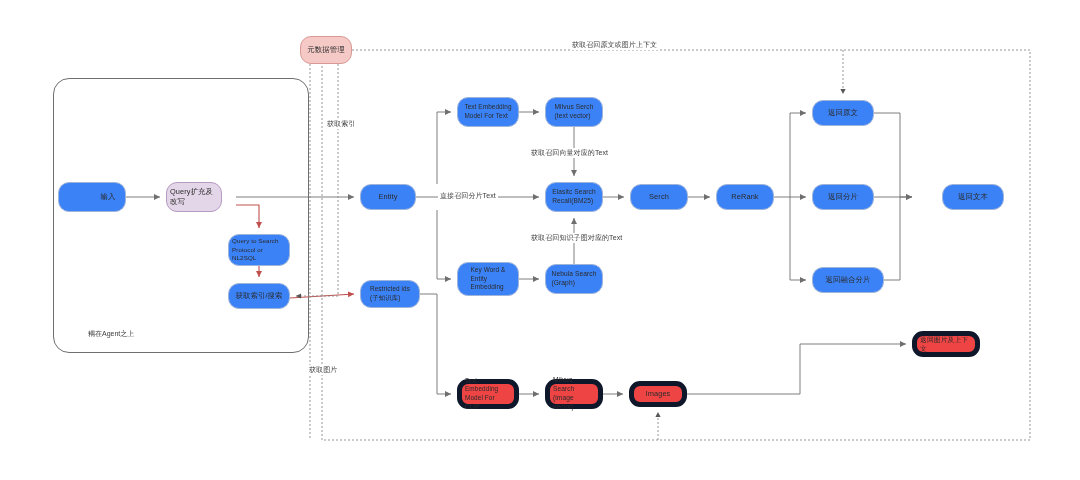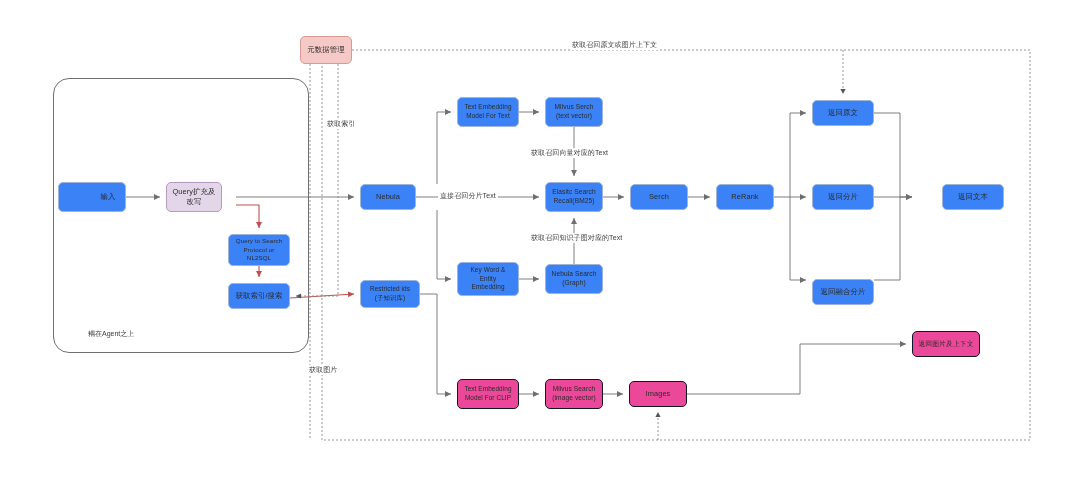--- a/index.html
+++ b/index.html
@@ -19,39 +19,39 @@
     position: absolute;
     left: 0;
     top: 0;
     width: 1080px;
     height: 480px;
     pointer-events: none;
   }
   .node {
     position: absolute;
     box-sizing: border-box;
-    border-radius: 5px;
+    border-radius: 11px;
     display: flex;
     align-items: center;
     justify-content: center;
-    text-align: center;
+    text-align: left;
     font-size: 7.4px;
     line-height: 1.35;
     color: #2b2b2b;
     padding: 2px 3px;
     white-space: pre-line;
     letter-spacing: 0.1px;
   }
   .n-blue {
     background: #3b82f6;
     border: 1px solid #9fb4d9;
   }
   .n-green {
-    background: #ec4899;
-    border: 1px solid #0f172a;
+    background: #ef4444;
+    border: 5px solid #0f172a;
   }
   .n-pink {
     background: #f5c9c6;
     border: 1px solid #d99a96;
   }
   .n-purple {
     background: #e3d6e8;
     border: 1px solid #b79ac2;
   }
   .agent-box {
@@ -159,21 +159,21 @@
       <path d="M310,64 L310,380 L310,440"></path>
     </g>
   </svg>
 
   <div class="node n-blue" style="left:58px;  top:182px; width:68px; height:30px;padding-left:35px;">输入</div>
   <div class="node n-purple" style="left:166px; top:182px; width:56px; height:30px;">Query扩充及改写</div>
   <div class="node n-pink" style="left:300px; top:36px;  width:52px; height:28px;">元数据管理</div>
   <div class="node n-blue" style="left:228px; top:234px; width:62px; height:32px; font-size:6.2px;">Query to Search
 Protocol or NL2SQL</div>
   <div class="node n-blue" style="left:228px; top:283px; width:62px; height:26px;">获取索引/搜索</div>
-  <div class="node n-blue" style="left:360px; top:184px; width:56px; height:26px;">Nebula</div>
+  <div class="node n-blue" style="left:360px; top:184px; width:56px; height:26px;">Entity</div>
   <div class="node n-blue" style="left:360px; top:280px; width:60px; height:28px; font-size:6.4px;">Restricted ids
 (子知识库)</div>
   <div class="node n-blue" style="left:457px; top:97px;  width:62px; height:30px; font-size:6.4px;">Text Embedding
 Model For Text</div>
   <div class="node n-blue" style="left:545px; top:97px;  width:58px; height:30px; font-size:6.6px;">Milvus Serch
 (text vector)</div>
   <div class="node n-blue" style="left:545px; top:182px; width:58px; height:30px; font-size:6.6px;">Elasitc Search
 Recall(BM25)</div>
   <div class="node n-blue" style="left:457px; top:262px; width:62px; height:34px; font-size:6.4px;">Key Word &amp;
 Entity
@@ -182,21 +182,21 @@
 (Graph)</div>
   <div class="node n-green" style="left:457px; top:379px; width:62px; height:30px; font-size:6.4px;">Text Embedding
 Model For CLIP</div>
   <div class="node n-green" style="left:545px; top:379px; width:58px; height:30px; font-size:6.6px;">Milvus Search
 (image vector)</div>
   <div class="node n-green" style="left:629px; top:381px; width:58px; height:26px;">Images</div>
   <div class="node n-blue" style="left:630px; top:184px; width:58px; height:26px;">Serch</div>
   <div class="node n-blue" style="left:716px; top:184px; width:58px; height:26px;">ReRank</div>
   <div class="node n-blue" style="left:812px; top:100px; width:62px; height:26px;">返回原文</div>
   <div class="node n-blue" style="left:812px; top:184px; width:62px; height:26px;">返回分片</div>
-  <div class="node n-blue" style="left:812px; top:267px; width:62px; height:26px;margin-top:12px;">返回融合分片</div>
+  <div class="node n-blue" style="left:812px; top:267px; width:72px; height:26px;">返回融合分片</div>
   <div class="node n-blue" style="left:918px; top:184px; width:62px; height:26px;margin-left:24px;">返回文本</div>
   <div class="node n-green" style="left:912px; top:331px; width:68px; height:26px; font-size:6.8px;">返回图片及上下文</div>
 
   <div class="edge-label" style="left:325px; top:119px;">获取索引</div>
   <div class="edge-label" style="left:438px; top:191px;">直接召回分片Text</div>
   <div class="edge-label" style="left:529px; top:148px;">获取召回向量对应的Text</div>
   <div class="edge-label" style="left:529px; top:233px;">获取召回知识子图对应的Text</div>
   <div class="edge-label" style="left:307px; top:365px;">获取图片</div>
   <div class="edge-label" style="left:570px; top:40px;">获取召回原文或图片上下文</div>
 

